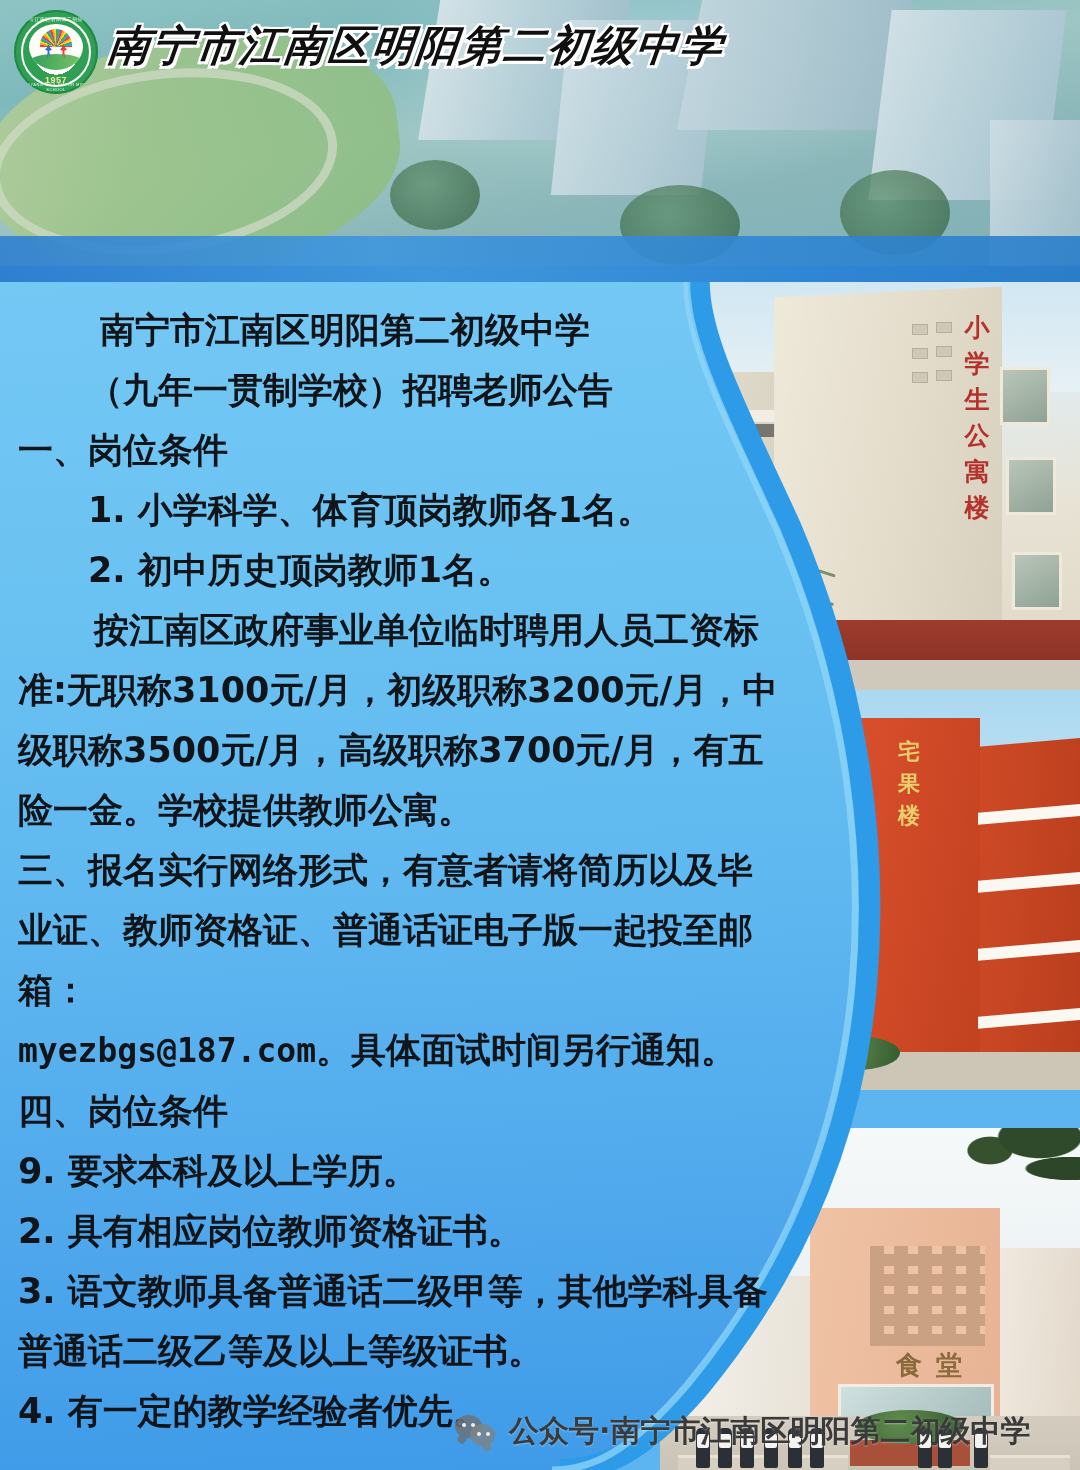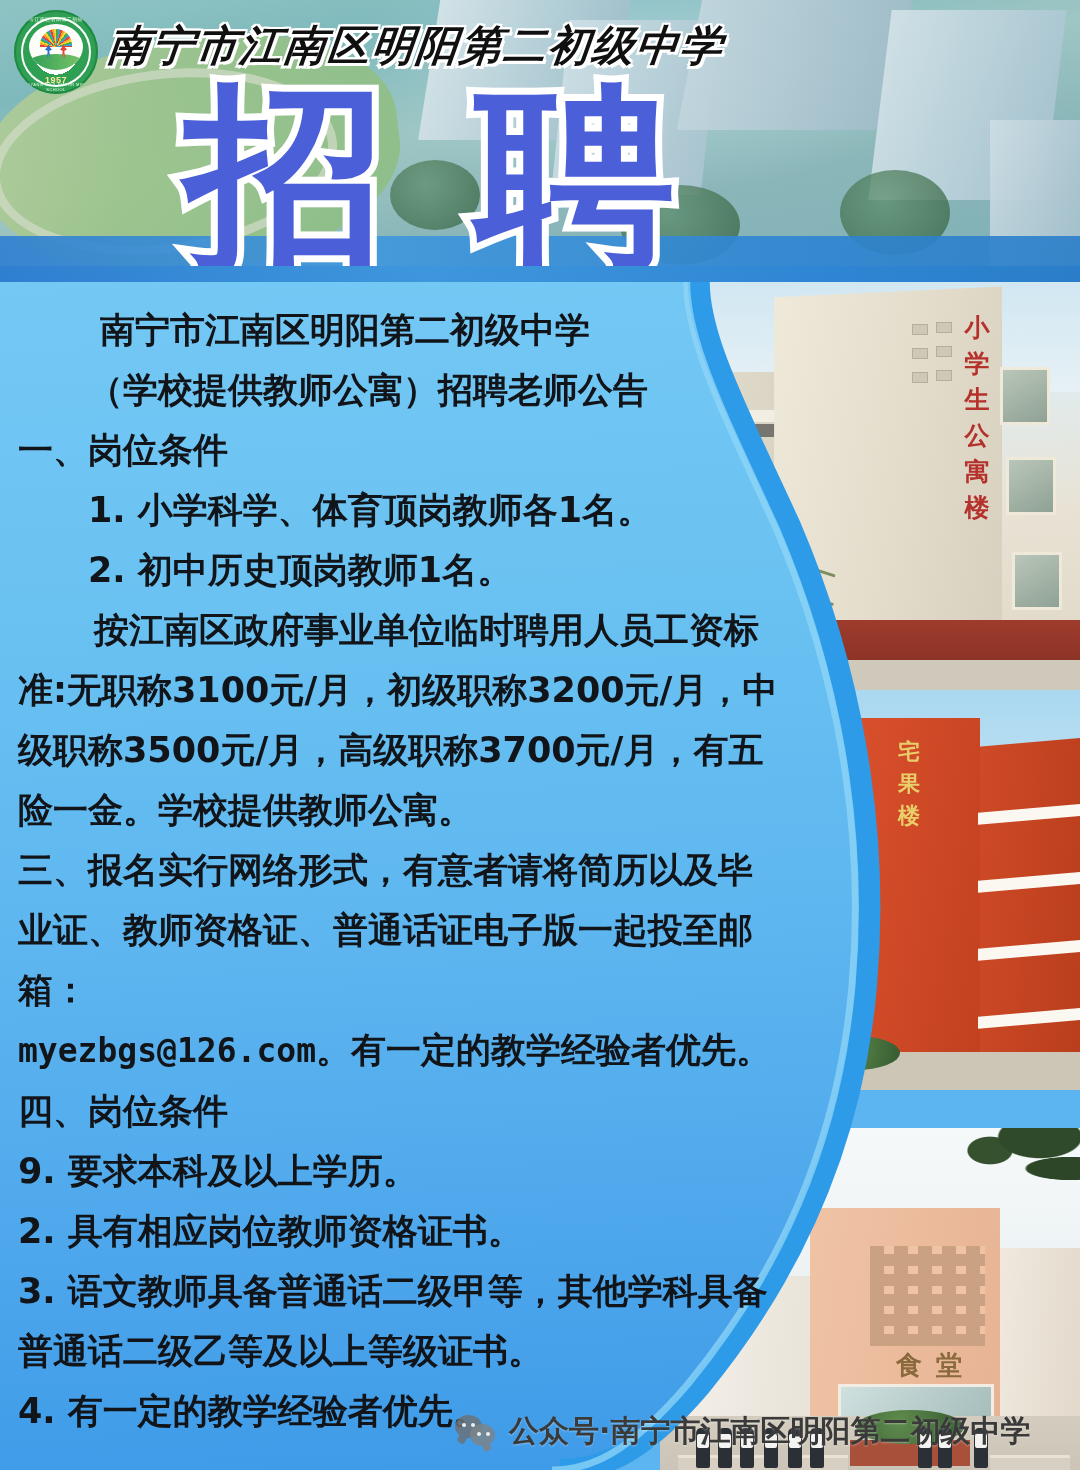--- a/index.html
+++ b/index.html
@@ -297,21 +297,20 @@
         <div class="sun"></div>
         <div class="hill"></div>
         <div class="kid k1"></div>
         <div class="kid k2"></div>
       </div>
       <div class="year">1957</div>
       <div class="arc-bot">MINGYANG NO.2 JUNIOR MIDDLE SCHOOL</div>
     </div>
 
     <div class="school-name">南宁市江南区明阳第二初级中学</div>
-    <div class="big-title">招聘</div>
   </div>
 
   <div class="photos">
 
     <div class="photo ph1">
       <div class="sky"></div>
       <div class="wing">
         <div class="slab" style="top:38px;"></div>
         <div class="slab" style="top:108px;"></div>
         <div class="slab" style="top:178px;"></div>
@@ -391,30 +390,30 @@
 
   <div class="body-panel"></div>
   <svg class="body-arc" viewBox="0 0 1080 1204" preserveAspectRatio="none">
     <path d="M700,0 C690,60 740,150 790,260 C850,400 880,560 866,720 C852,880 790,1010 700,1120 C640,1190 600,1204 560,1204" fill="none" stroke="#2E9BE8" stroke-width="22"></path>
     <path d="M688,0 C678,62 726,152 776,262 C836,402 866,560 852,720 C838,880 778,1008 688,1118 C628,1188 590,1204 552,1204" fill="none" stroke="#8FD6F7" stroke-width="7" opacity="0.75"></path>
   </svg>
   <div class="top-band"></div>
 
   <div class="content">
     <p class="ind-1">南宁市江南区明阳第二初级中学</p>
-    <p class="ind-2">（学校提供教师公寓）招聘老师公告</p>
+    <p class="ind-2">（九年一贯制学校）招聘老师公告</p>
 
     <p>一、岗位条件</p>
     <p class="ind-2">1. 小学科学、体育顶岗教师各1名。</p>
     <p class="ind-2">2. 初中历史顶岗教师1名。</p>
 
     <p class="wrap" style="text-indent:76px;">按江南区政府事业单位临时聘用人员工资标准:无职称3100元/月，初级职称3200元/月，中级职称3500元/月，高级职称3700元/月，有五险一金。学校提供教师公寓。</p>
 
     <p class="wrap">三、报名实行网络形式，有意者请将简历以及毕业证、教师资格证、普通话证电子版一起投至邮箱：</p>
-    <p><span class="mono">myezbgs@126.com</span><span>。有一定的教学经验者优先。</span></p>
+    <p><span class="mono">myezbgs@187.com</span><span>。具体面试时间另行通知。</span></p>
 
     <p>四、岗位条件</p>
     <p>9. 要求本科及以上学历。</p>
     <p>2. 具有相应岗位教师资格证书。</p>
     <p class="wrap">3. 语文教师具备普通话二级甲等，其他学科具备普通话二级乙等及以上等级证书。</p>
     <p>4. 有一定的教学经验者优先。</p>
   </div>
 
   <div class="footer">
     <span class="wechat">

